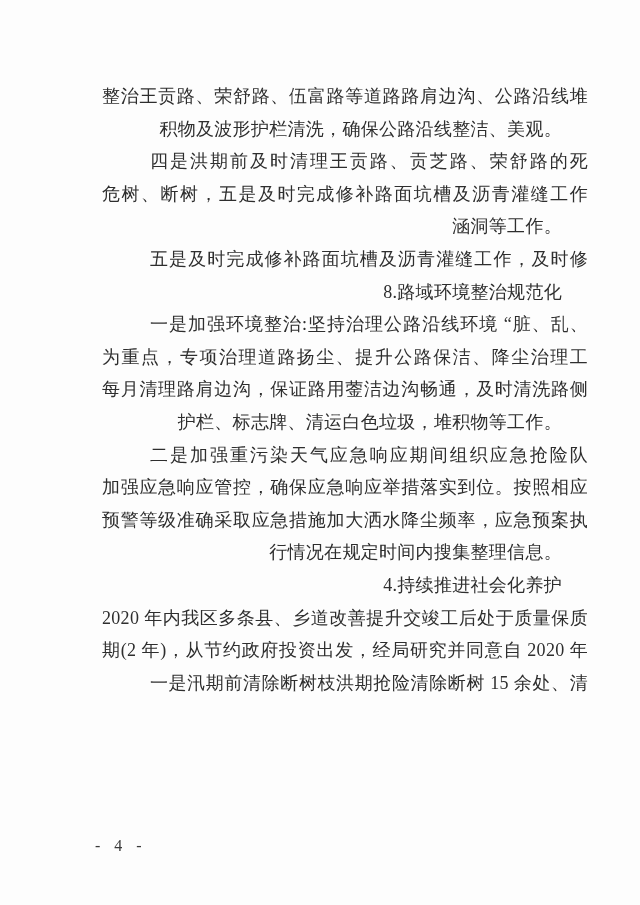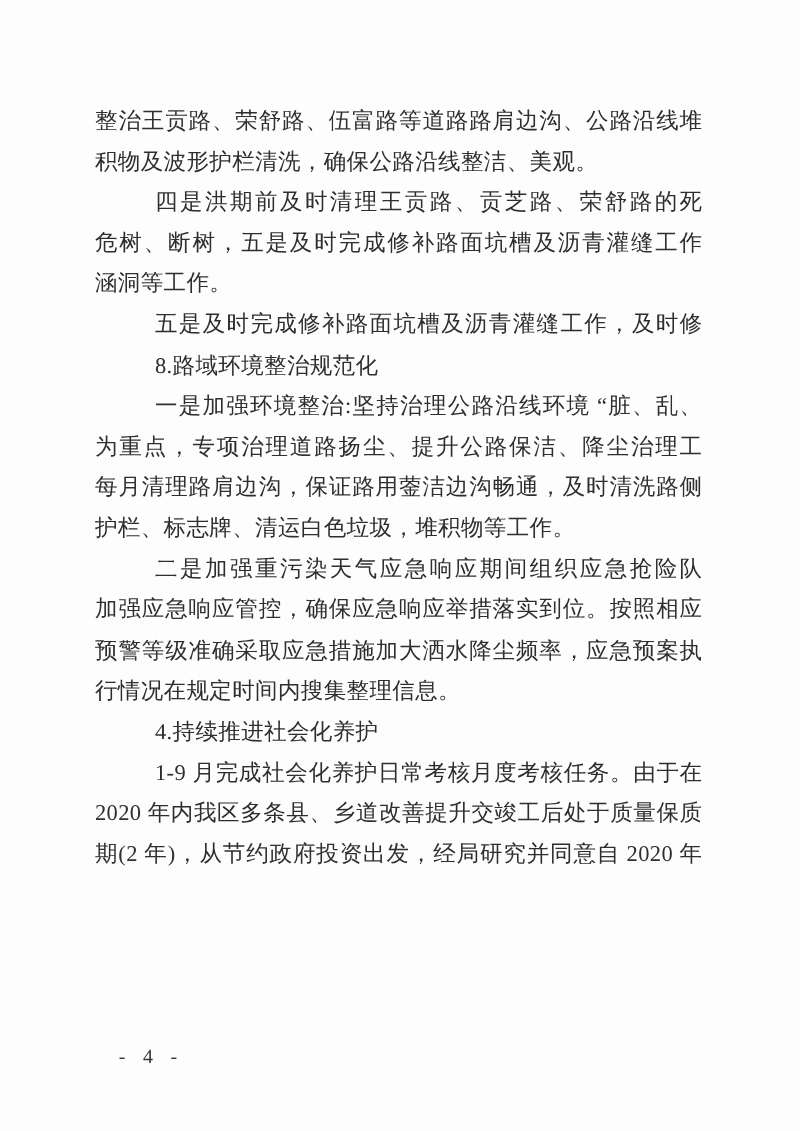--- a/index.html
+++ b/index.html
@@ -23,26 +23,28 @@
   }
   .line {
     box-sizing: border-box;
     width: 100%;
     height: 32.6px;
     line-height: 32.6px;
     font-size: 18px;
     color: #2e2e2e;
     letter-spacing: 0.3px;
     white-space: nowrap;
+    text-align: right;
   }
   .line.full {
     white-space: normal;
     overflow: hidden;
     text-align: justify;
     text-align-last: justify;
+    margin-left: 26px;
   }
   .line.indent {
     padding-left: 48px;
   }
   .footer {
     position: absolute;
     left: 95px;
     top: 836px;
     font-size: 16px;
     line-height: 20px;
@@ -65,18 +67,18 @@
       <div class="line indent">8.路域环境整治规范化</div>
       <div class="line indent full">一是加强环境整治:坚持治理公路沿线环境 “脏、乱、差”</div>
       <div class="line full">为重点，专项治理道路扬尘、提升公路保洁、降尘治理工作，</div>
       <div class="line full">每月清理路肩边沟，保证路用蓥洁边沟畅通，及时清洗路侧</div>
       <div class="line">护栏、标志牌、清运白色垃圾，堆积物等工作。</div>
       <div class="line indent full">二是加强重污染天气应急响应期间组织应急抢险队伍，</div>
       <div class="line full">加强应急响应管控，确保应急响应举措落实到位。按照相应</div>
       <div class="line full">预警等级准确采取应急措施加大洒水降尘频率，应急预案执</div>
       <div class="line">行情况在规定时间内搜集整理信息。</div>
       <div class="line indent">4.持续推进社会化养护</div>
-      <div class="line indent full">1-9 月完成社会化养护日常考核月度考核任务。由于在</div>
       <div class="line full">2020 年内我区多条县、乡道改善提升交竣工后处于质量保质</div>
       <div class="line full">期(2 年)，从节约政府投资出发，经局研究并同意自 2020 年</div>
+      <div class="line indent full">一是汛期前清除断树枝洪期抢险清除断树 15 余处、清</div>
     </div>
   <div class="footer">- 4 -</div>
 </div>
 
 </body></html>

